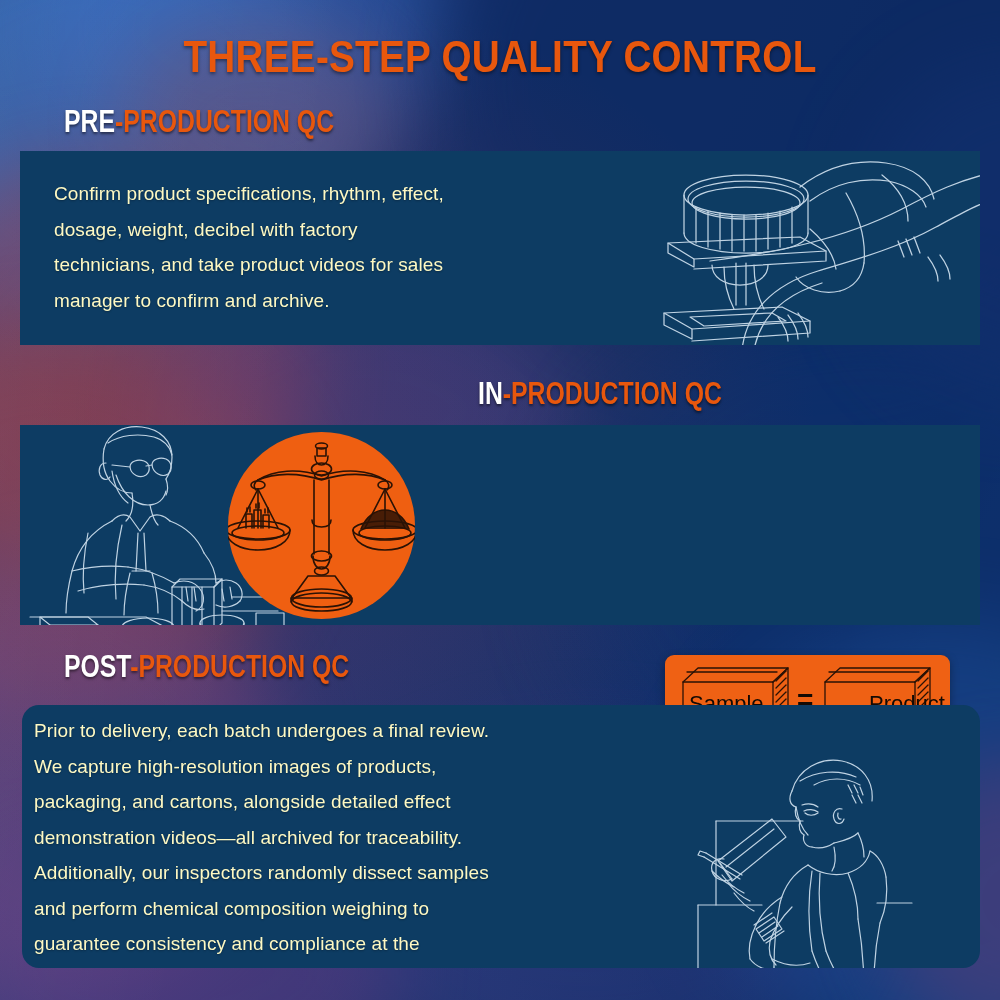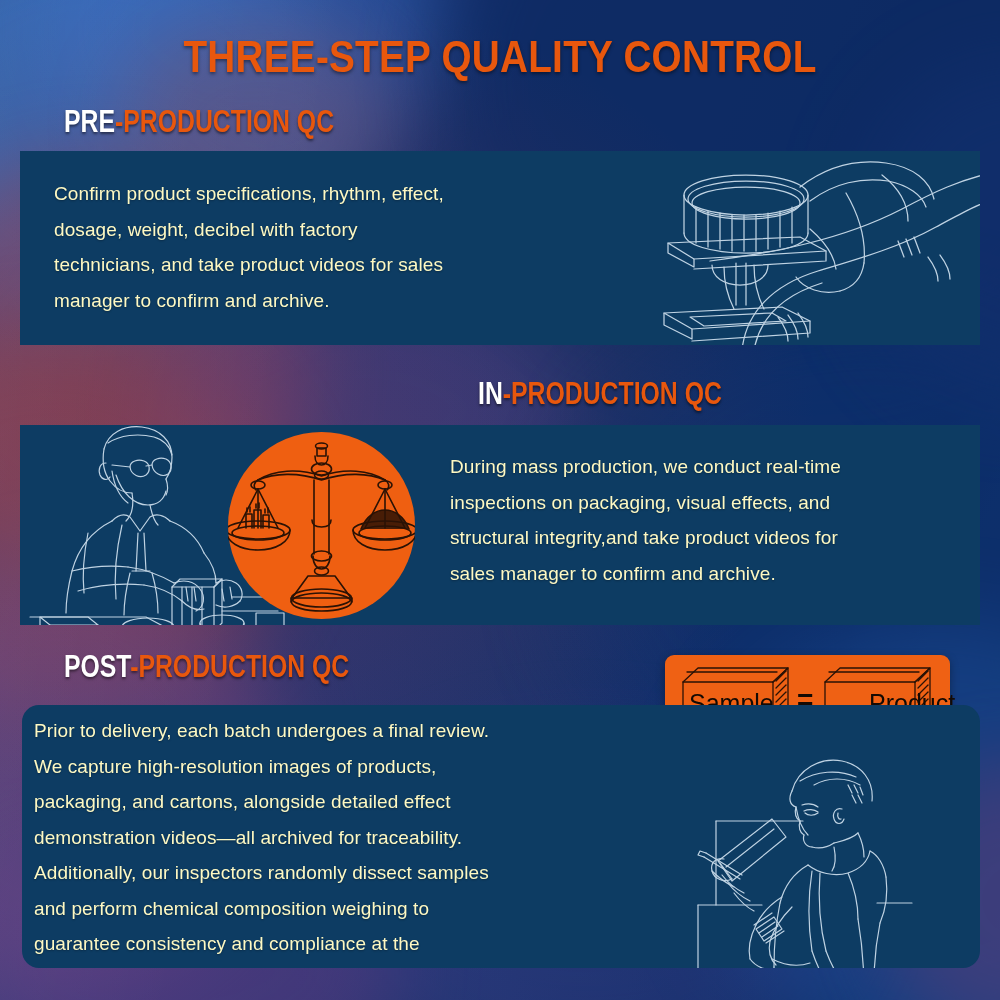--- a/index.html
+++ b/index.html
@@ -76,21 +76,21 @@
   #text3{left:12px;top:8px;width:630px;}
 
   
   #sampleBox{
     position:absolute;left:665px;top:655px;width:285px;height:90px;
     background:#ef6114;border-radius:9px;
     box-shadow:0 3px 9px rgba(0,0,0,.35);
   }
   #sampleBox svg{position:absolute;left:0;top:0;}
   .boxlbl{
-    position:absolute;color:#140a04;font-size:25px;line-height:21px;
+    position:absolute;color:#140a04;font-size:22px;line-height:21px;
     font-family:"Liberation Sans",sans-serif;white-space:nowrap;
   }
   #lblSample{left:24px;top:38px;}
   #lblEq{left:132px;top:34px;font-size:28px;font-weight:bold;}
   #lblProduct{left:162px;top:38px;margin-left:42px;}
   
   .art{position:absolute;}
   .art svg{display:block;}
 </style>
 </head>
@@ -323,24 +323,20 @@
         <ellipse cx="93.5" cy="139" rx="7" ry="4"></ellipse>
 
         <path d="M80 144 L107 144 L123 166 L64 166 Z"></path>
         <ellipse cx="93.5" cy="166" rx="30" ry="9"></ellipse>
         <ellipse cx="93.5" cy="170" rx="30" ry="9"></ellipse>
         <path d="M63 166 L63 170"></path>
           <path d="M124 166 L124 170"></path>
       </svg>
     </div>
 
-    <div class="ptext" id="text2">During mass production, we conduct real-time
-inspections on packaging, visual effects, and
-structural integrity,and take product videos for
-sales manager to confirm and archive.</div>
   </div>
 
   <div class="sec-head" id="head3">
     <span class="w">POST</span><span class="o">-PRODUCTION QC</span>
   </div>
 
   <div id="sampleBox">
     <svg width="285" height="90" viewBox="0 0 285 90" fill="none" stroke="#2a1205" stroke-width="1.3" stroke-linecap="round" stroke-linejoin="round">
 
       <path d="M18 27 L108 27 L108 79 L18 79 Z"></path>

